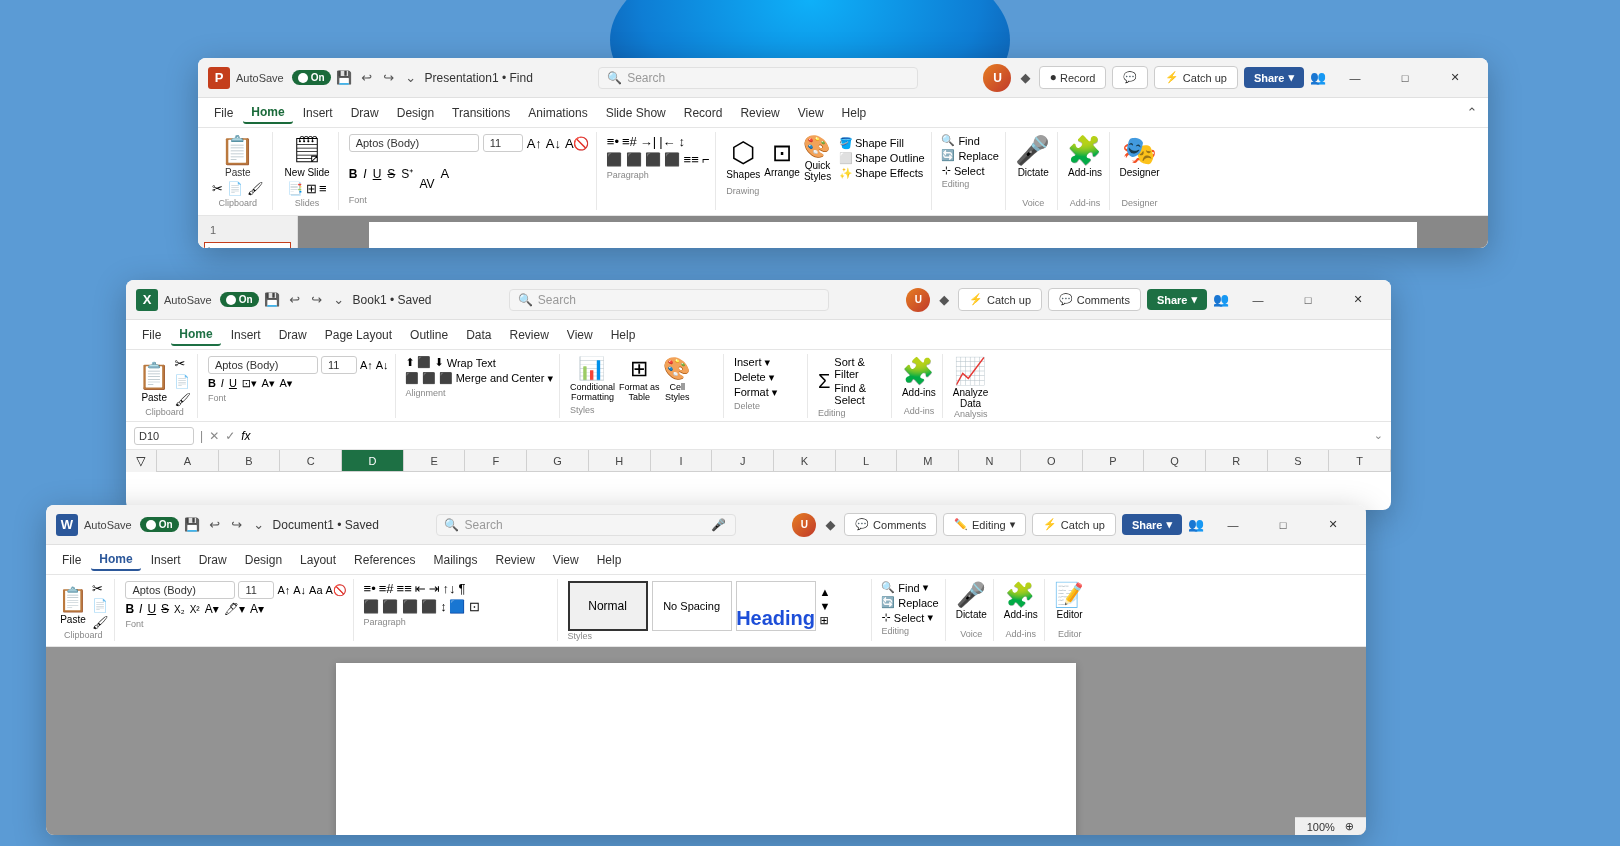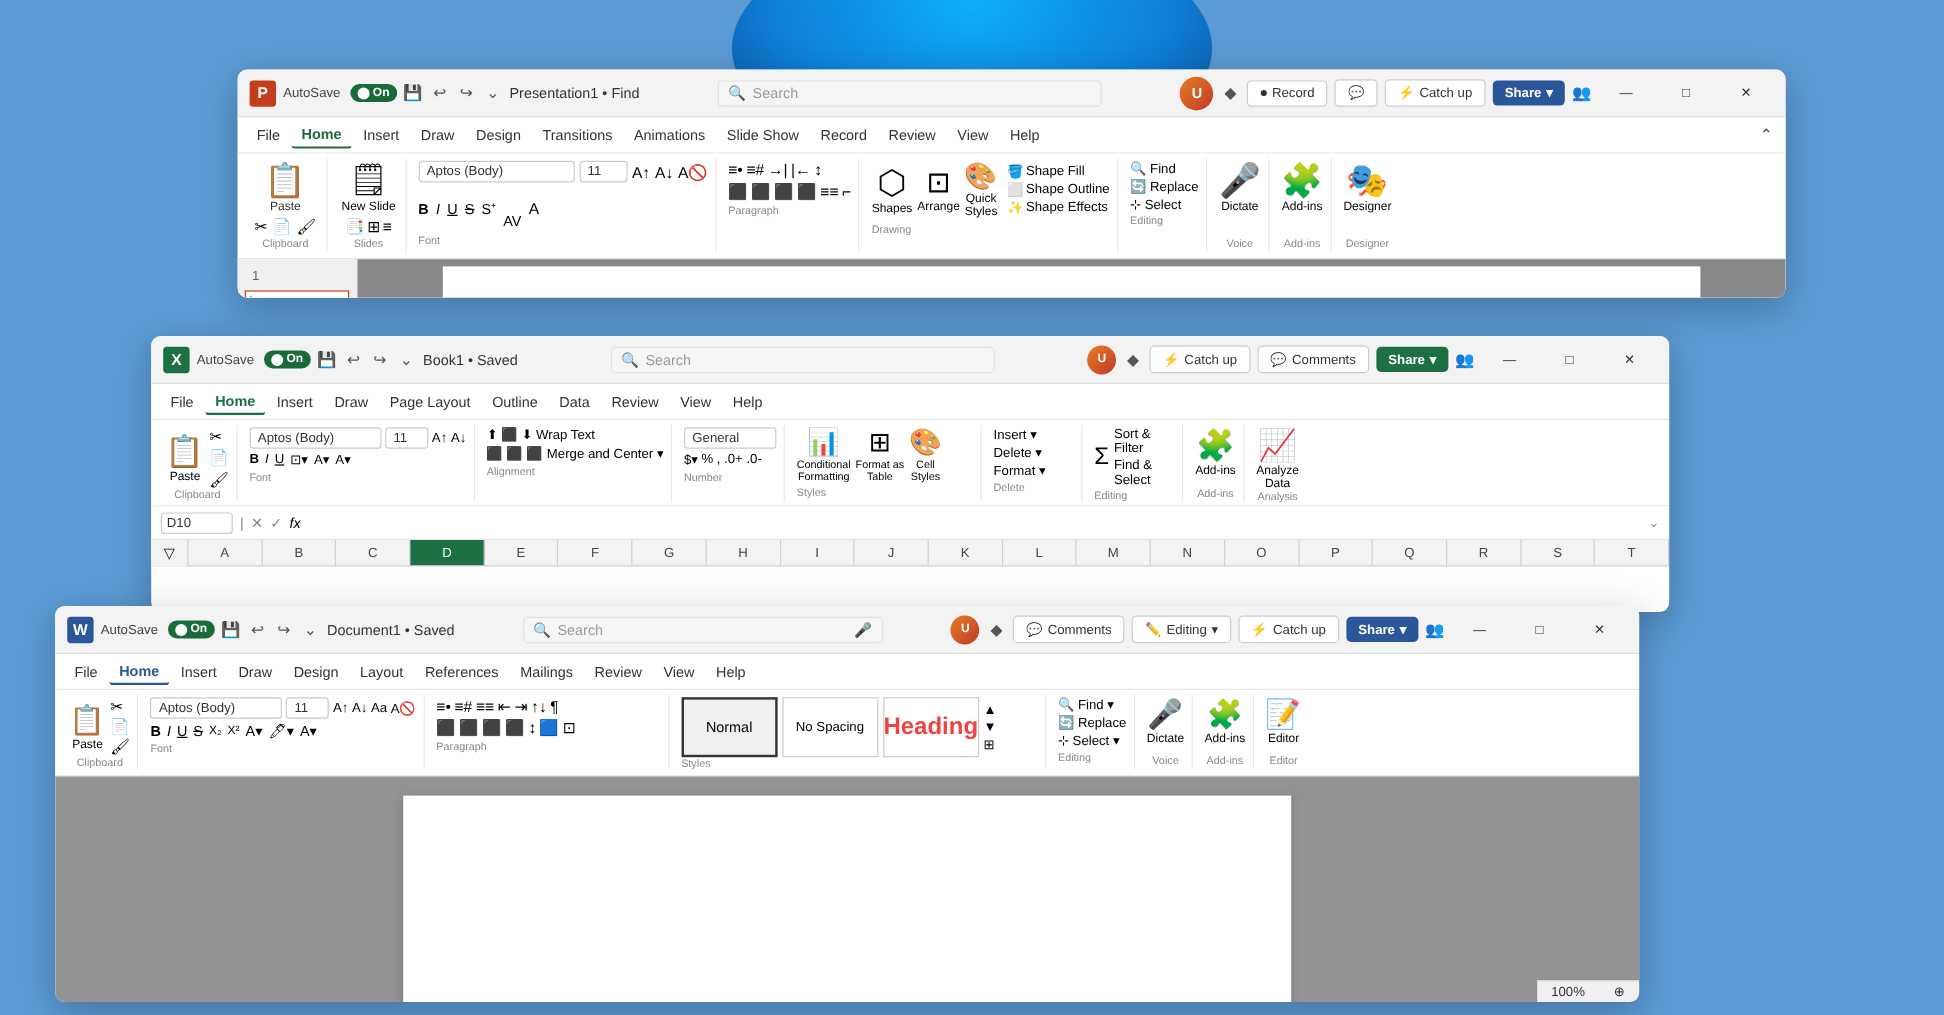--- a/index.html
+++ b/index.html
@@ -417,21 +417,22 @@
       background: #f0f0f0;
     }
     .style-box-nospace {
       border: 1px solid #ccc;
       font-size: 11px;
     }
     .style-box-heading {
       border: 1px solid #ccc;
       font-size: 20px;
       font-weight: bold;
-      color: #ef4444;
+      color: #1d4ed8;
+      align-items: flex-end;
     }
   </style>
 </head>
 <body>
 
 <div class="win11-circle"></div>
 
 <div class="window ppt-window">
 
   <div class="title-bar">
@@ -757,31 +758,20 @@
       </div>
       <div style="display:flex; gap:3px; align-items:center;">
         <span style="cursor:pointer;">⬛</span>
         <span style="cursor:pointer;">⬛</span>
         <span style="cursor:pointer;">⬛</span>
         <span style="cursor:pointer; font-size:11px;">Merge and Center ▾</span>
       </div>
       <span style="font-size:9px; color:#888;">Alignment</span>
     </div>
 
-    <div style="display:flex; flex-direction:column; padding:2px 6px; border-right:1px solid #e8e8e8; height:64px; gap:3px; min-width:90px;">
-      <div class="format-select" style="font-size:11px;">General</div>
-      <div style="display:flex; gap:3px;">
-        <span style="cursor:pointer;">$▾</span>
-        <span style="cursor:pointer;">%</span>
-        <span style="cursor:pointer;">,</span>
-        <span style="cursor:pointer;">.0+</span>
-        <span style="cursor:pointer;">.0-</span>
-      </div>
-      <span style="font-size:9px; color:#888;">Number</span>
-    </div>
 
     <div style="display:flex; flex-direction:column; padding:2px 6px; border-right:1px solid #e8e8e8; height:64px; gap:3px; min-width:160px;">
       <div style="display:flex; align-items:center; gap:4px;">
         <div style="display:flex; flex-direction:column; align-items:center; cursor:pointer;">
           <span style="font-size:22px;">📊</span>
           <span style="font-size:9px; text-align:center;">Conditional<br>Formatting</span>
         </div>
         <div style="display:flex; flex-direction:column; align-items:center; cursor:pointer;">
           <span style="font-size:22px;">⊞</span>
           <span style="font-size:9px; text-align:center;">Format as<br>Table</span>
@@ -1055,17 +1045,17 @@
         <span style="font-size:10px;">Editor</span>
       </div>
       <span style="font-size:9px; color:#888;">Editor</span>
     </div>
   </div>
 
   <div class="word-doc-area">
     <div class="word-page"></div>
   </div>
 
-  <div style="position:absolute; bottom:0; right:0; display:flex; align-items:center; gap:24px; padding:2px 12px; font-size:11px; color:#333; background:#f0f0f0; border-top:1px solid #ddd;">
+  <div style="position:absolute; bottom:0; right:0; display:flex; align-items:center; gap:10px; padding:2px 12px; font-size:11px; color:#333; background:#f0f0f0; border-top:1px solid #ddd;">
     <span>100%</span>
     <span>⊕</span>
   </div>
 </div>
 
 </body></html>

